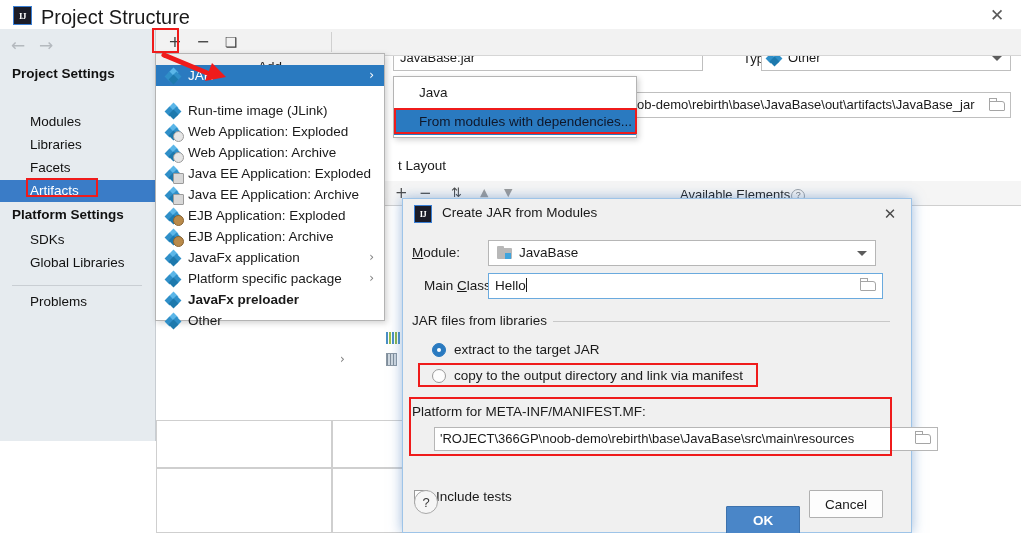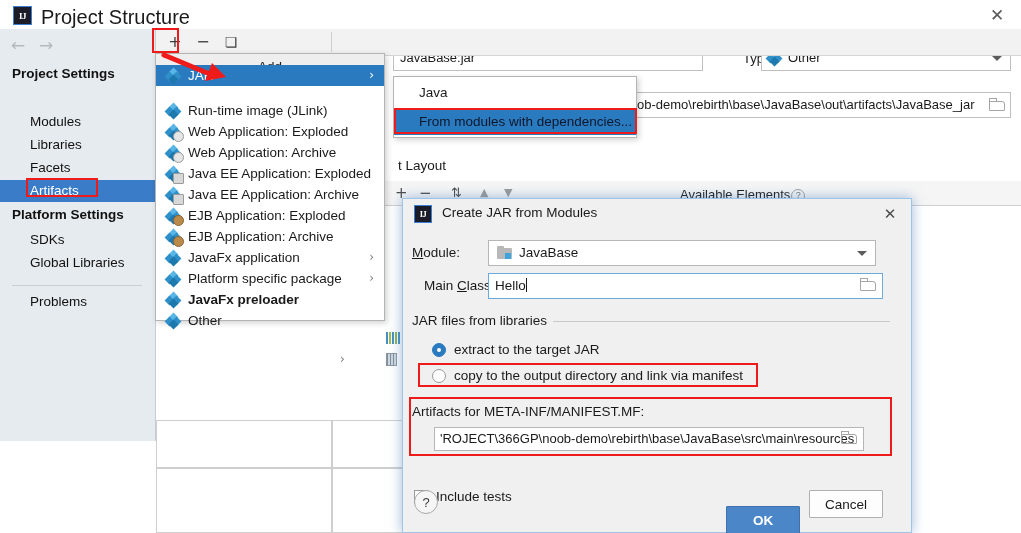--- a/index.html
+++ b/index.html
@@ -326,21 +326,21 @@
     width: 4px; height: 4px; border-radius: 50%; background: #ffffff;
   }
   .radio-row .txt { position: absolute; left: 22px; top: 0; white-space: nowrap; }
 
   .check {
     position: absolute; width: 14px; height: 14px;
     border: 1px solid #9a9a9a; background: #fdfdfd; box-sizing: border-box;
   }
 
   .dir-input {
-    position: absolute; left: 434px; top: 427px; width: 430px; height: 24px;
+    position: absolute; left: 434px; top: 427px; width: 504px; height: 24px;
     background: #ffffff; border: 1px solid #b6b6b6; box-sizing: border-box;
     font-size: 13px; padding: 3px 24px 3px 5px; color: #1a1a1a;
     white-space: nowrap; overflow: hidden;
   }
 
   .btn {
     position: absolute; height: 28px; font-size: 13.5px;
     display: flex; align-items: center; justify-content: center;
     box-sizing: border-box; border-radius: 1px;
   }
@@ -629,21 +629,21 @@
   <div class="radio-row" style="left:432px; top:342px; z-index:30;">
     <span class="radio on"></span>
     <span class="txt">extract to the target JAR</span>
   </div>
 
   <div class="radio-row" style="left:432px; top:368px; z-index:30;">
     <span class="radio"></span>
     <span class="txt">copy to the output directory and link via manifest</span>
   </div>
 
-  <div class="jd-label" style="left:412px; top:404px; z-index:30;">Artifacts for META-INF/MANIFEST.MF:</div>
+  <div class="jd-label" style="left:412px; top:404px; z-index:30;">Platform for META-INF/MANIFEST.MF:</div>
 
   <div class="dir-input" style="z-index:30;">
     <span>'ROJECT\366GP\noob-demo\rebirth\base\JavaBase\src\main\resources</span>
     <span class="folder-glyph" style="top:3px;">
         <span class="ft"></span>
         <span class="fb"></span>
       </span>
   </div>
 
   <div style="position:absolute; left:414px; top:489px; z-index:30; font-size:13.5px;">

